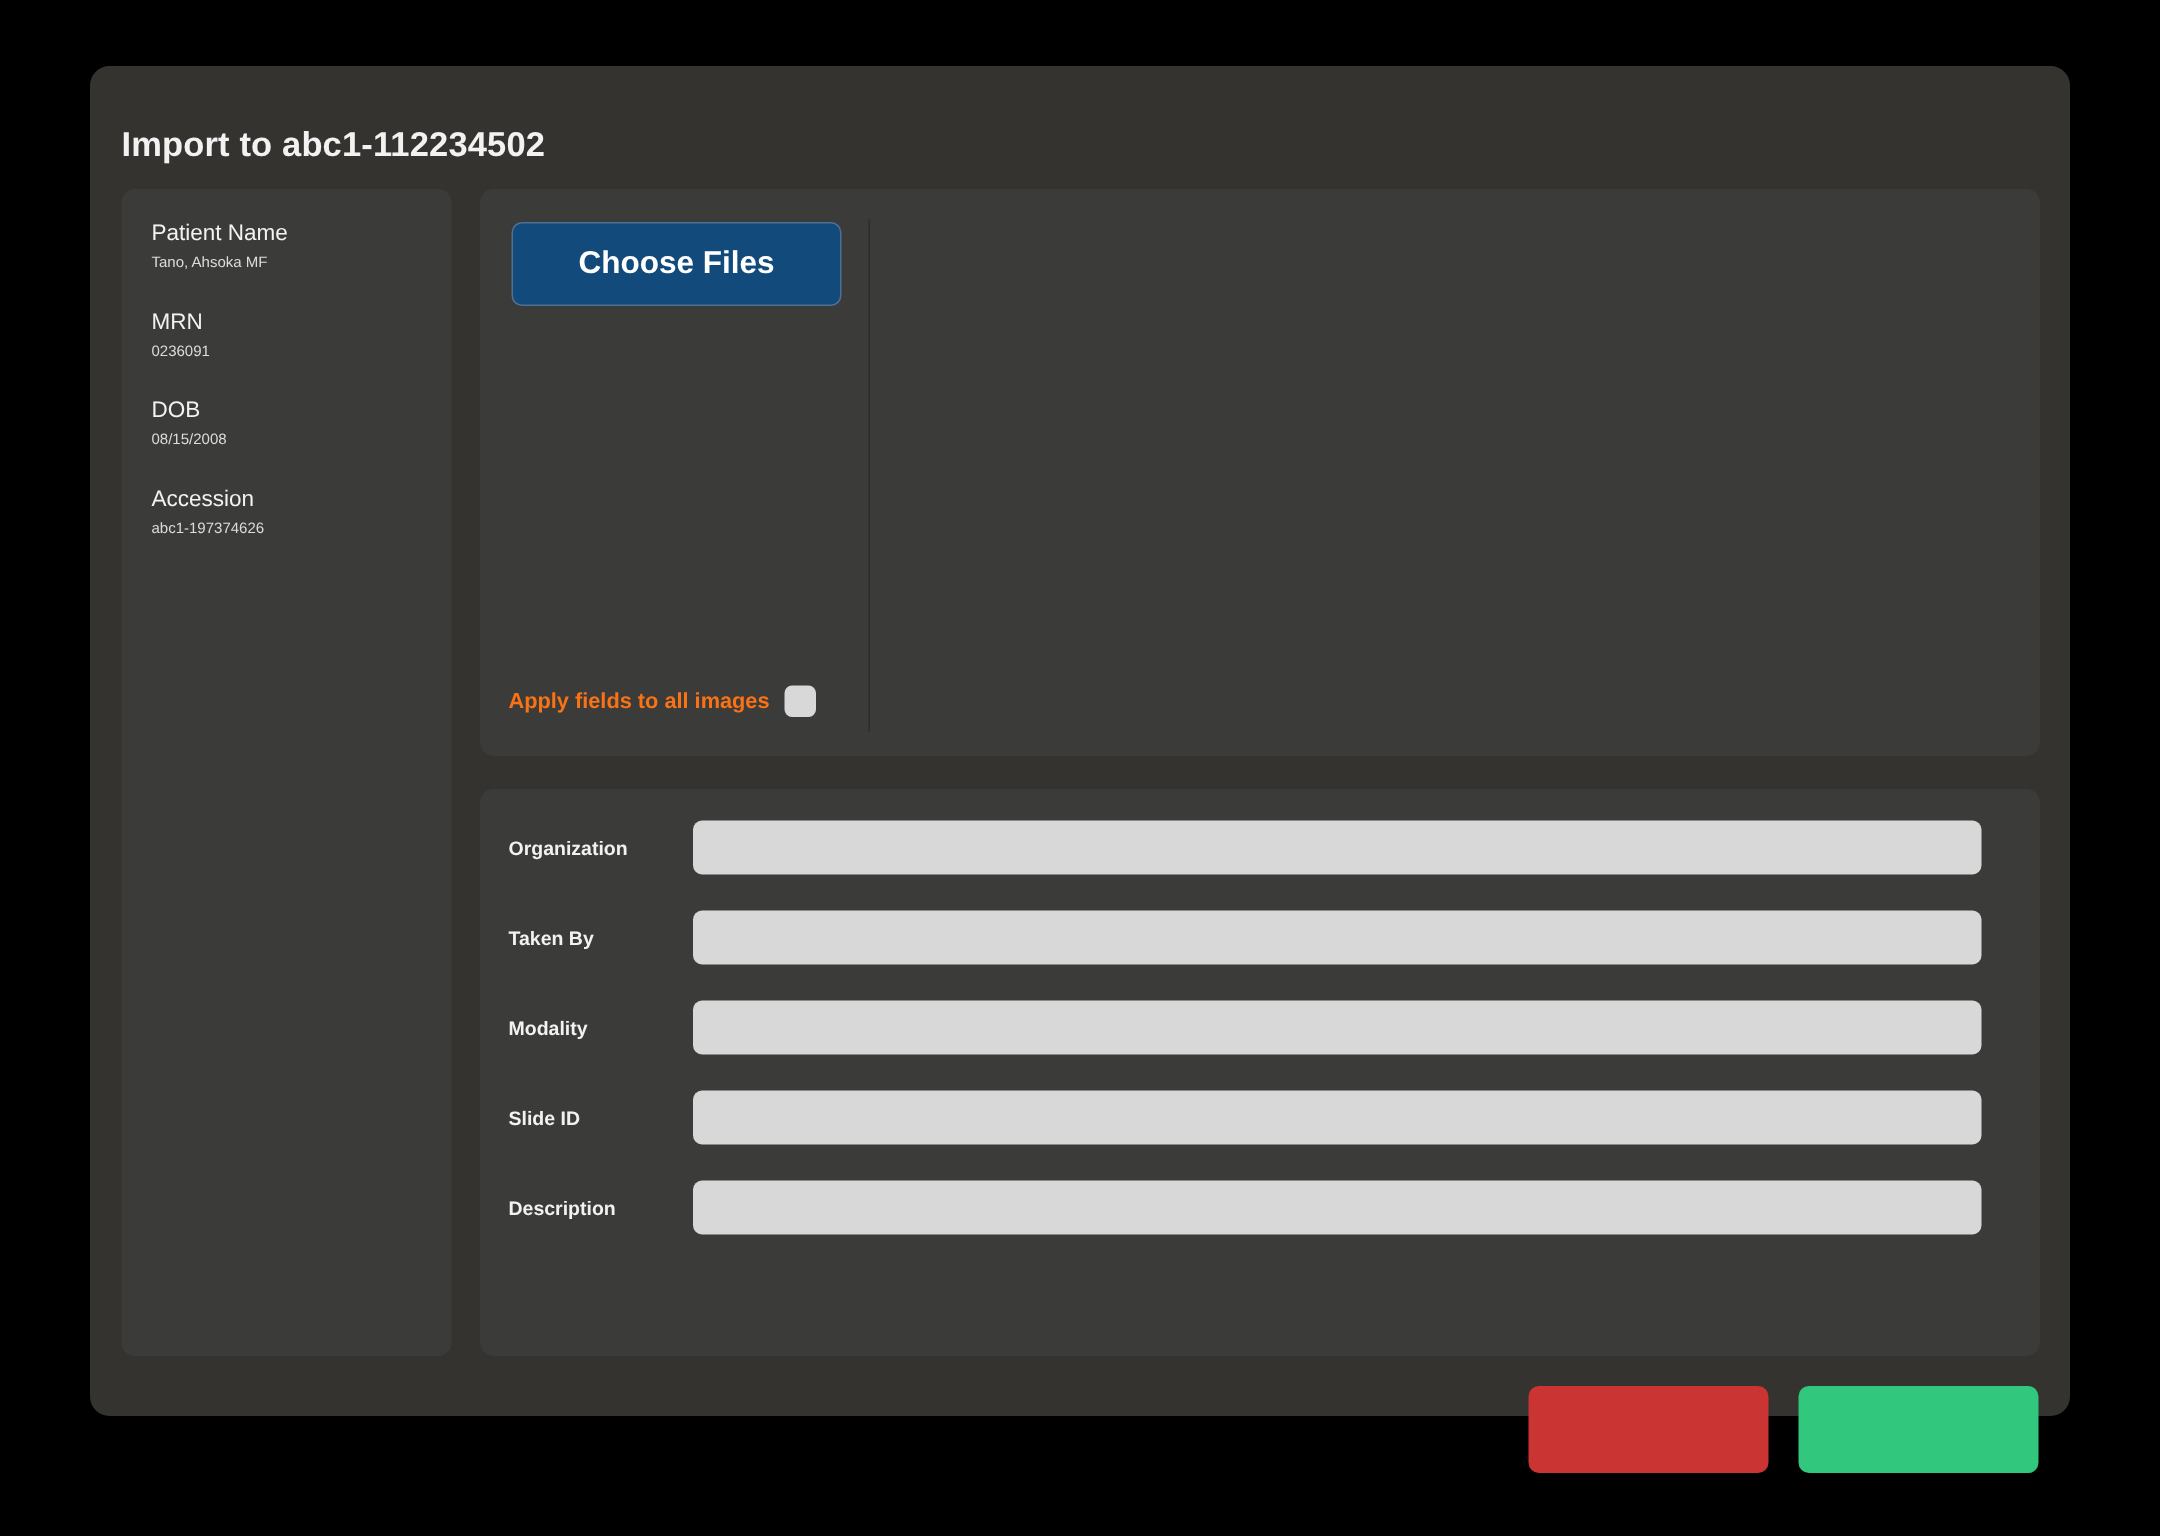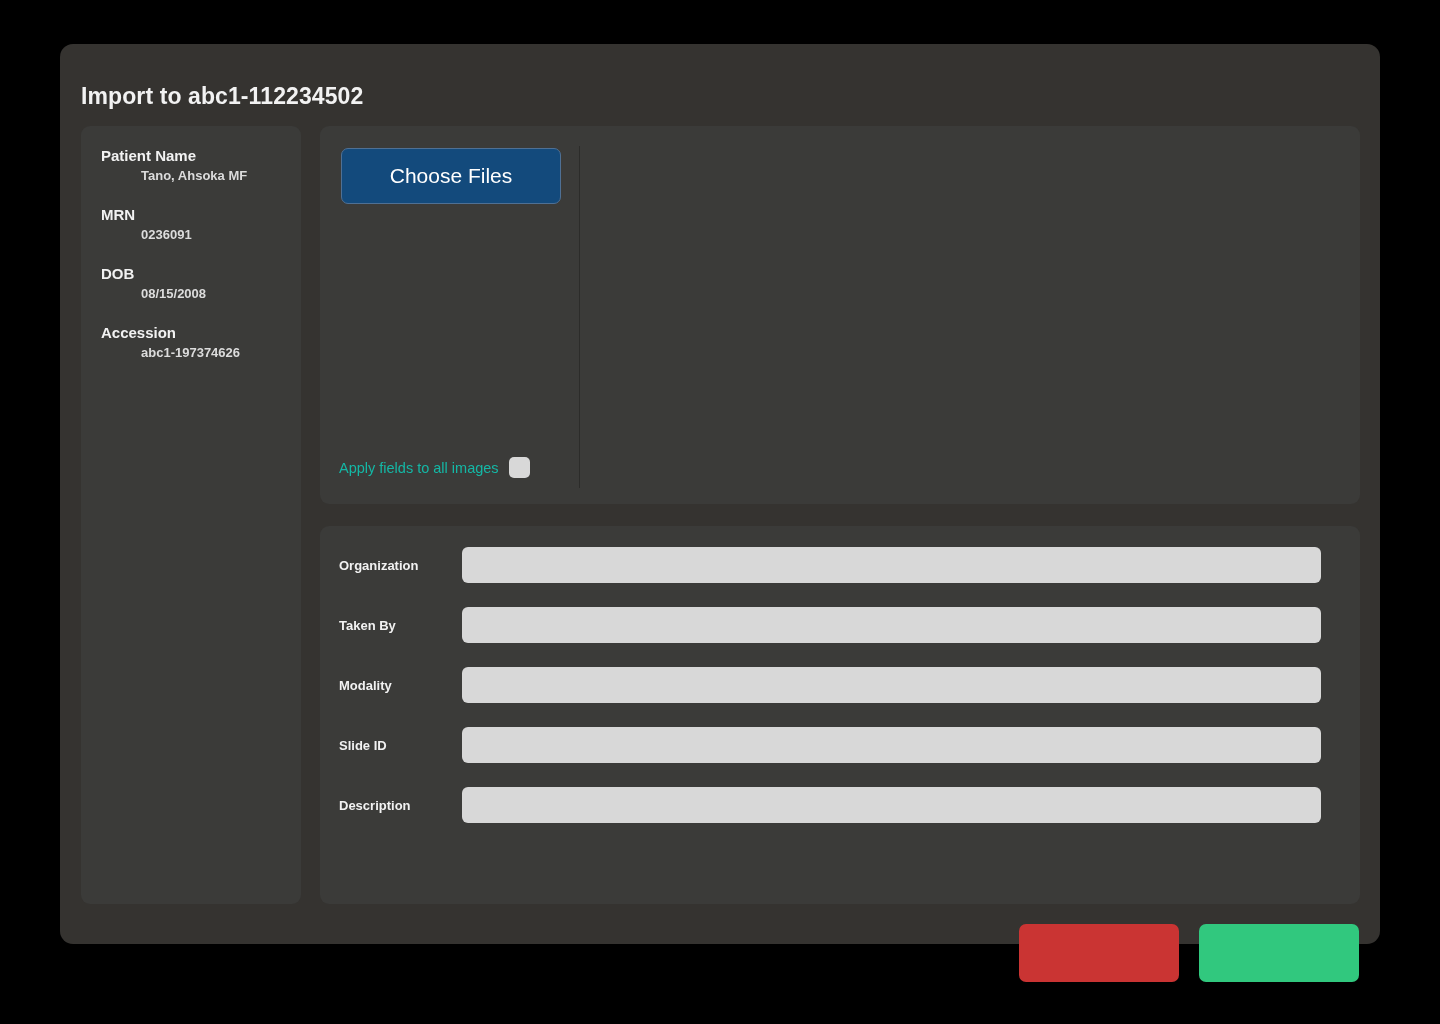--- a/index.html
+++ b/index.html
@@ -45,31 +45,30 @@
     width: 220px;
     height: 778px;
     background: #3b3b39;
     border-radius: 9px;
     box-sizing: border-box;
     padding: 20px 0 0 20px;
   }
   .info-block { margin-bottom: 20px; }
   .info-label {
     font-size: 15px;
-    font-weight: bold;
+    font-weight: normal;
     color: #f2f2f2;
     line-height: 20px;
   }
   .info-value {
-    font-size: 13px;
-    font-weight: bold;
+    font-size: 10px;
+    font-weight: normal;
     color: #dcdcdc;
     line-height: 18px;
     margin-top: 1px;
-    margin-left: 40px;
   }
 
   
   .upload-card {
     position: absolute;
     left: 260px;
     top: 82px;
     width: 1040px;
     height: 378px;
     background: #3b3b39;
@@ -81,21 +80,21 @@
     left: 21px;
     top: 22px;
     width: 220px;
     height: 56px;
     background: #134a7c;
     border: 1px solid #4f7094;
     border-radius: 7px;
     color: #ffffff;
     font-family: "Liberation Sans", sans-serif;
     font-size: 21px;
-    font-weight: normal;
+    font-weight: bold;
     cursor: pointer;
     padding: 0;
     display: flex;
     align-items: center;
     justify-content: center;
     box-sizing: border-box;
   }
   .vdivider {
     position: absolute;
     left: 259px;
@@ -107,22 +106,22 @@
   .apply-row {
     position: absolute;
     left: 19px;
     top: 331px;
     display: flex;
     align-items: center;
     gap: 10px;
   }
   .apply-label {
     font-size: 14.5px;
-    font-weight: normal;
-    color: #14b8a6;
+    font-weight: bold;
+    color: #f97316;
     white-space: nowrap;
   }
   .apply-checkbox {
     width: 21px;
     height: 21px;
     background: #d8d8d8;
     border-radius: 5px;
     border: none;
     padding: 0;
     cursor: pointer;

